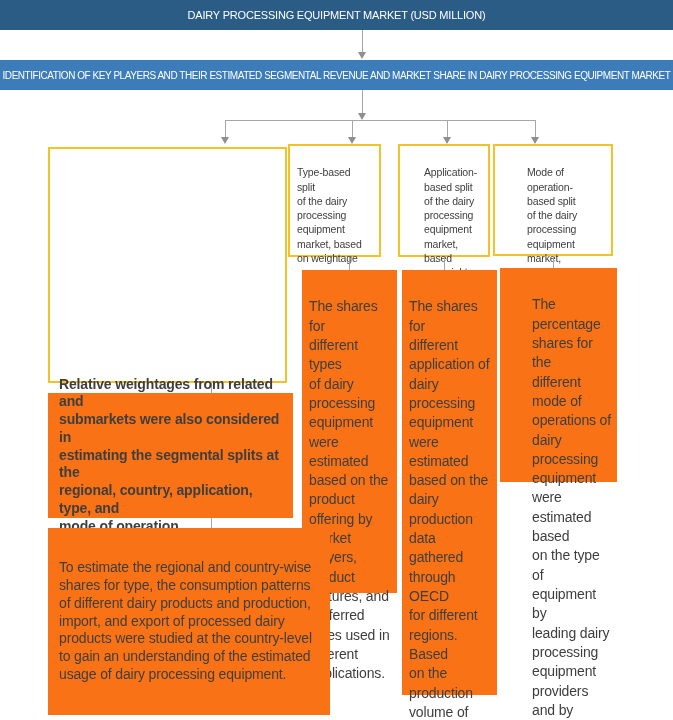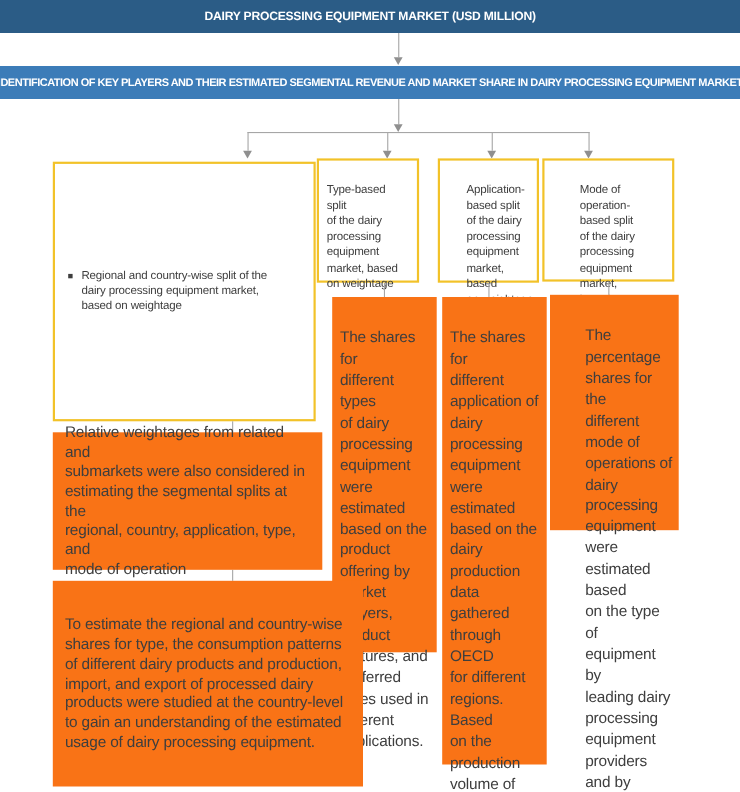--- a/index.html
+++ b/index.html
@@ -2,21 +2,21 @@
 <html><head>
 <meta charset="utf-8">
 <style>
   html,body{margin:0;padding:0;background:#ffffff;}
   .stage{
     position:relative;width:673px;height:720px;background:#ffffff;
     font-family:"Liberation Sans",sans-serif;color:#3e3e3e;overflow:hidden;
   }
   .banner{
     position:absolute;left:0;width:673px;display:flex;align-items:center;justify-content:center;
-    color:#ffffff;font-weight:bold;white-space:nowrap;
+    color:#ffffff;font-weight:normal;white-space:nowrap;
   }
   .banner-top{top:0;height:30px;background:#2b5c86;font-size:11px;letter-spacing:-0.2px;}
   .banner-ident{top:60px;height:30px;background:#3c7cb8;font-size:10px;letter-spacing:-0.45px;}
   .vline{position:absolute;width:1px;background:#a6a6a6;}
   .hline{position:absolute;height:1px;background:#a6a6a6;}
   .ah{position:absolute;width:0;height:0;border-left:4px solid transparent;border-right:4px solid transparent;border-top:7px solid #8f8f8f;}
   .ybox{
     position:absolute;background:#ffffff;border:2px solid #f2c229;box-sizing:border-box;
   }
   .ybox-small{
@@ -63,26 +63,20 @@
   <div class="vline" style="left:352px;top:120px;height:17px;"></div>
   <div class="ah" style="left:348px;top:137px;"></div>
 
   <div class="vline" style="left:447px;top:120px;height:17px;"></div>
   <div class="ah" style="left:443px;top:137px;"></div>
 
   <div class="vline" style="left:535px;top:120px;height:17px;"></div>
   <div class="ah" style="left:531px;top:137px;"></div>
 
   <div class="ybox ybox-left" style="left:48px;top:147px;width:239px;height:236px;">
-    <div class="bullet-row">
-      <span class="bullet-marker"></span>
-      <span class="bullet-text">Regional and country-wise split of the
-dairy processing equipment market,
-based on weightage</span>
-    </div>
   </div>
 
   <div class="ybox ybox-small" style="left:288px;top:144px;width:93px;height:113px;">
     <span>Type-based
 split
 of the dairy
 processing
 equipment
 market, based
 on weightage</span>
@@ -172,21 +166,21 @@
 estimated based
 on the type of
 equipment by
 leading dairy
 processing
 equipment
 providers and by
 primary insights.</span>
   </div>
 
-  <div class="bbox bbox-wide" style="left:48px;top:393px;width:245px;height:125px;">
+  <div class="bbox bbox-wide" style="left:48px;top:393px;width:245px;height:125px;font-weight:bold;">
     <span>Relative weightages from related and
 submarkets were also considered in
 estimating the segmental splits at the
 regional, country, application, type, and
 mode of operation</span>
   </div>
   <div class="bbox bbox-wide" style="left:48px;top:528px;width:282px;height:187px;">
     <span>To estimate the regional and country-wise
 shares for type, the consumption patterns
 of different dairy products and production,

